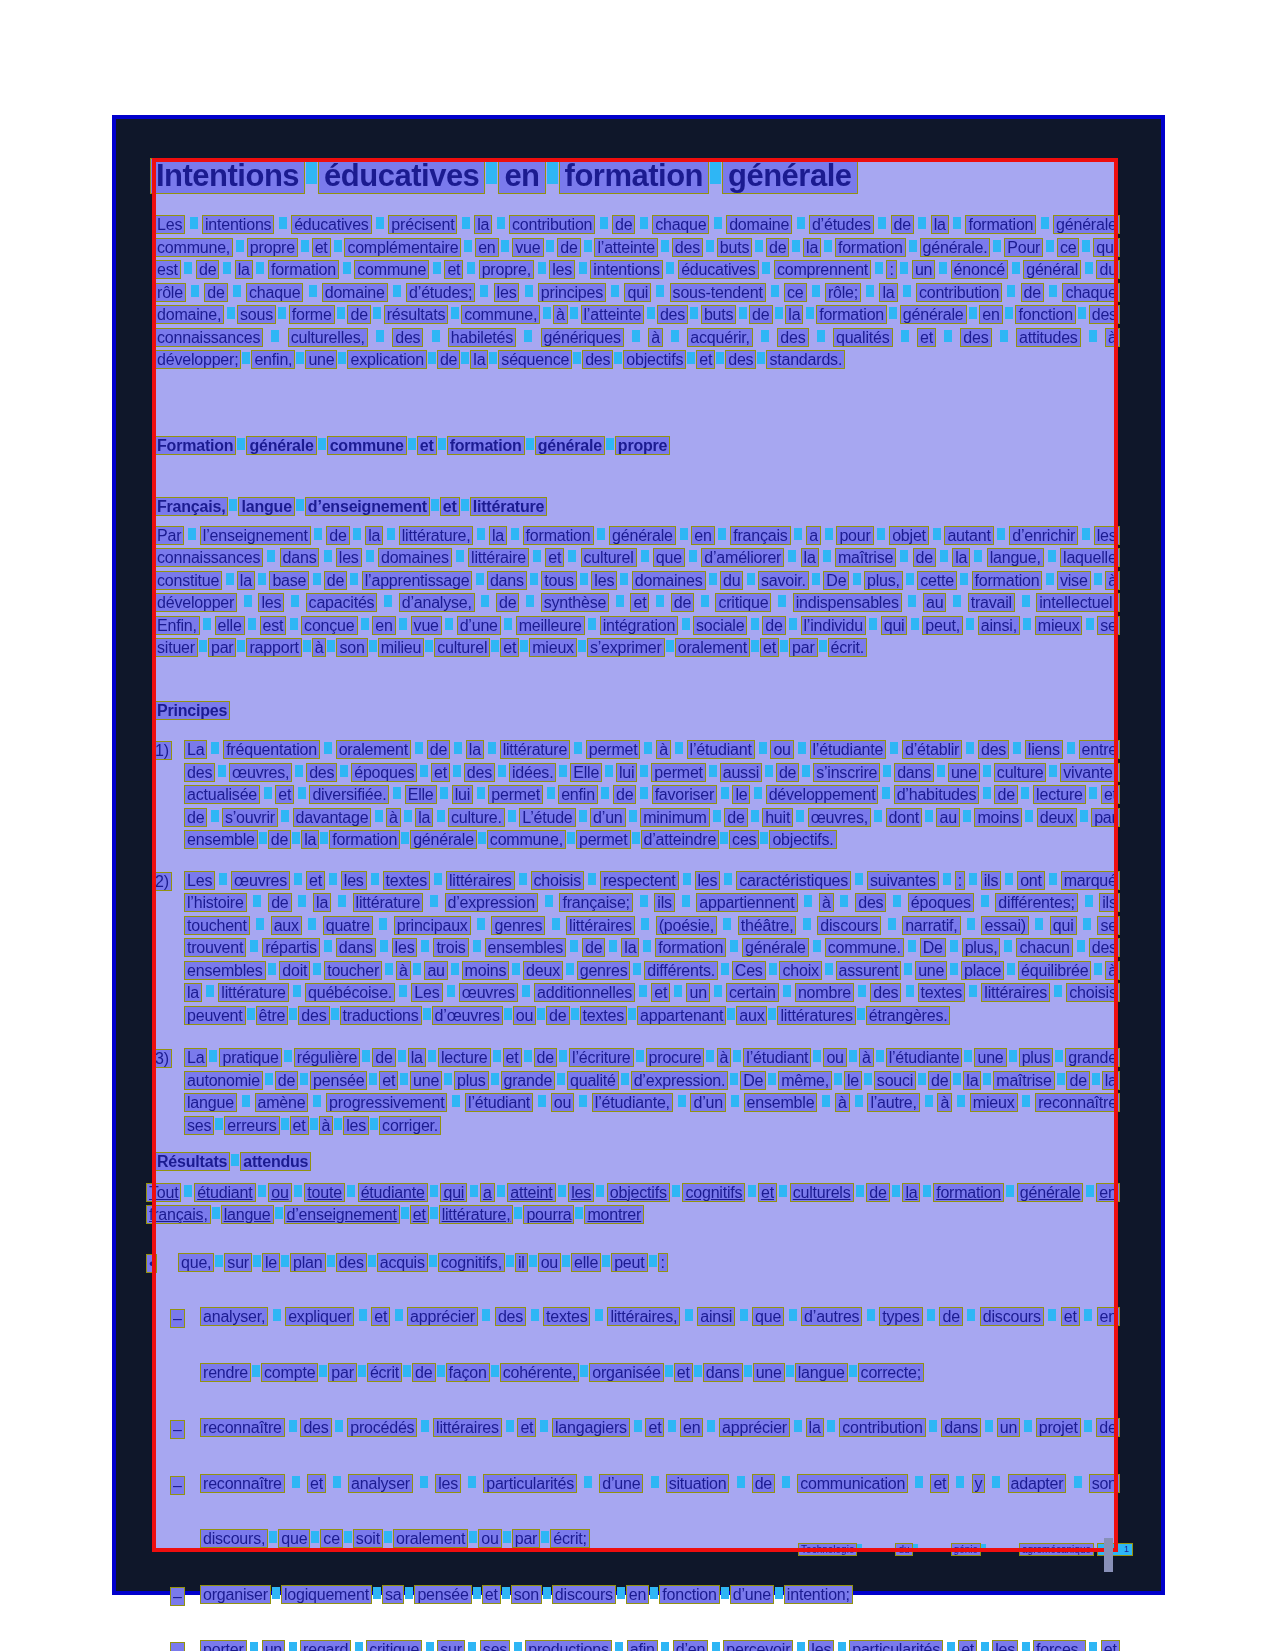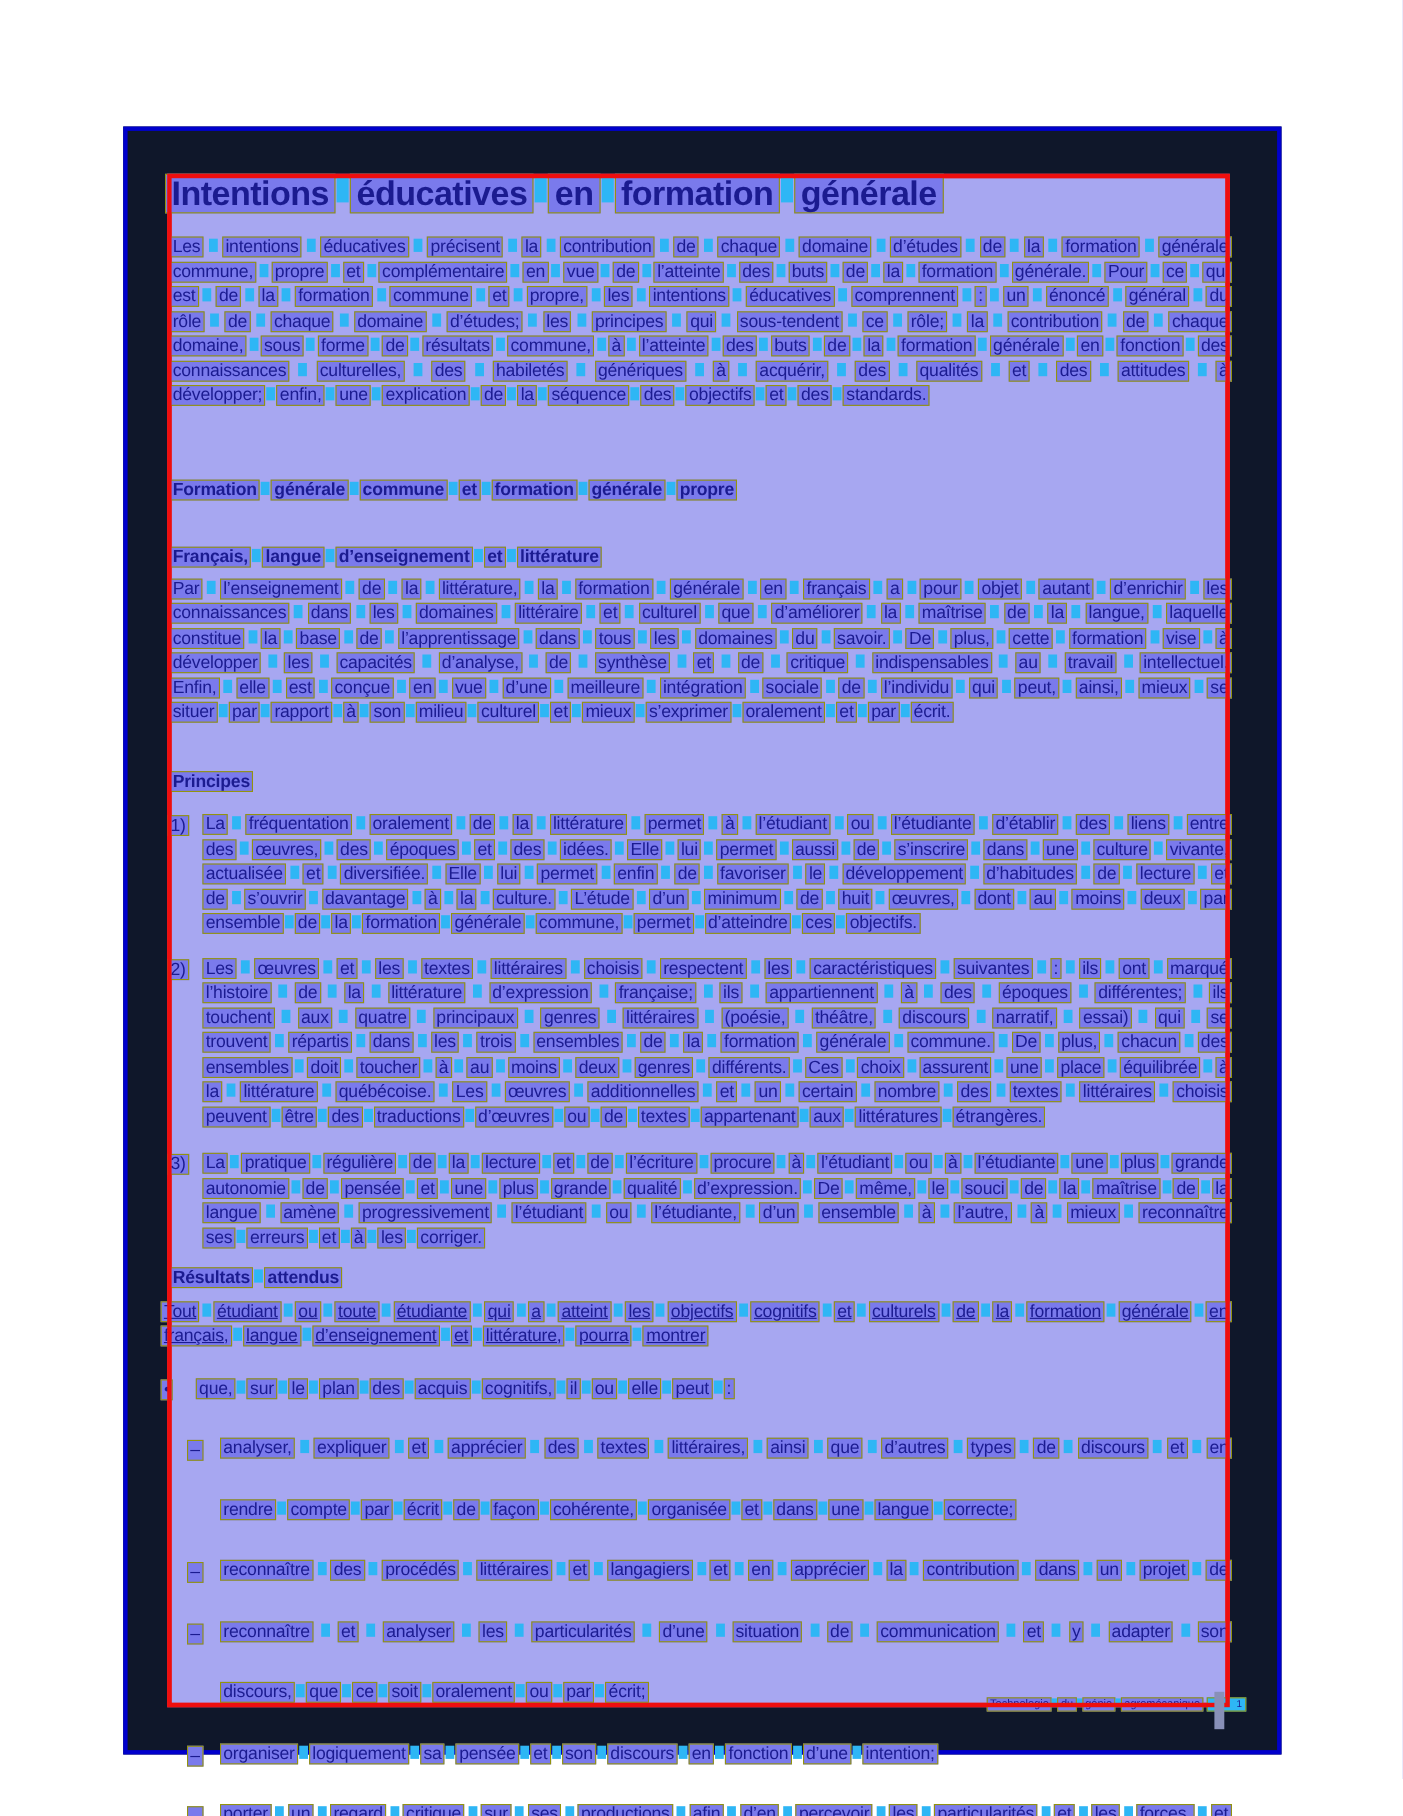--- a/index.html
+++ b/index.html
@@ -64,21 +64,21 @@
   .bi-10{margin-top:8px;margin-left:-8px;width:974px;text-decoration:underline;}
   .bi-11{margin-top:25px;}
   .bi-12{margin-top:3px;}
   .bi-13{margin-top:0;}
   .bi-14{margin-top:0;}
   .bi-15{margin-top:0;}
   .bi-16{margin-top:1px;}
 
   
   .footer{position:absolute;top:1424px;right:28px;display:flex;align-items:flex-start;z-index:2;}
-  .footer .w{height:13px;line-height:12px;font-size:10px;padding:0 2px;letter-spacing:0;}
+  .footer .w{height:13px;line-height:12px;font-size:10px;padding:0 2px;letter-spacing:0;margin-left:33px;}
   .footer .sp{width:5px;height:8px;margin-top:1px;}
   .pgbox{display:inline-block;box-sizing:border-box;width:36px;height:13px;margin-left:3px;
          background:#2eb6f5;border:1px solid #93930e;color:#1b1b90;font-size:9px;
          line-height:11px;text-align:right;padding:0 3px;z-index:4;position:relative;}
   .cursor-bar{position:absolute;left:988px;top:1419px;width:9px;height:34px;
               background:#8890b8;z-index:5;}
 </style>
 </head>
 <body>
 

